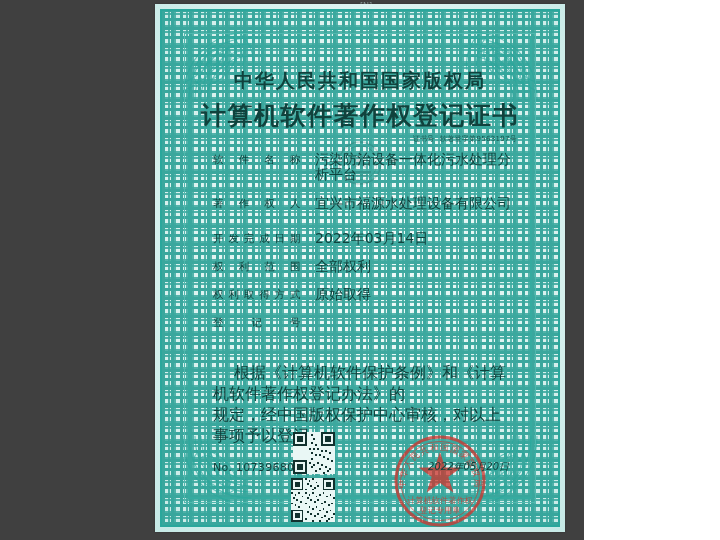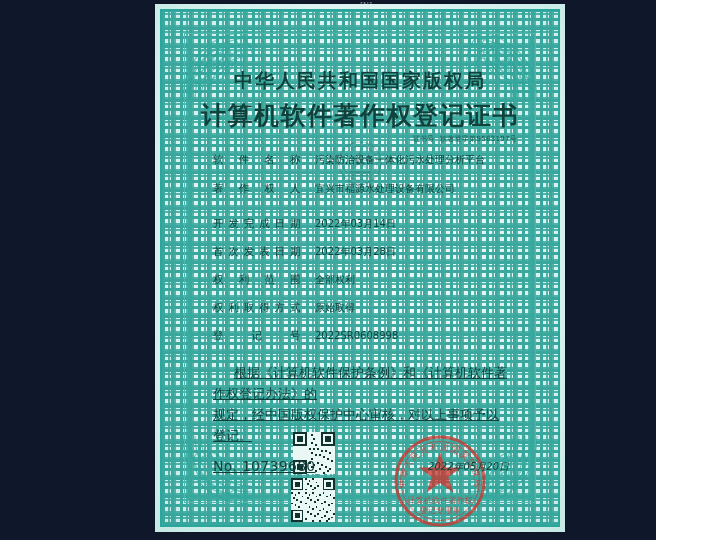--- a/index.html
+++ b/index.html
@@ -8,23 +8,23 @@
     background: #ffffff;
   }
   body {
     width: 720px;
     height: 540px;
     font-family: "DejaVu Sans", "Liberation Sans", sans-serif;
     overflow: hidden;
   }
   #page {
     position: relative;
-    width: 656px;
+    width: 584px;
     height: 540px;
-    background: #0f172a;
+    background: #404040;
   }
   
   .cert {
     position: absolute;
     left: 155px;
     top: 4px;
     width: 410px;
     height: 528px;
     background:
       radial-gradient(ellipse at 50% 45%, #f3fbfa 0%, #e4f6f4 45%, #d3efec 75%, #c6e9e6 100%);
@@ -170,34 +170,33 @@
     text-align: justify;
     text-align-last: justify;
     color: #10423d;
     font-size: 10.5px;
     letter-spacing: 0.5px;
   }
   .field-value {
     flex: 1;
     color: #10423d;
     padding-left: 14px;
-    font-size: 10px;
+    font-size: 14px;
   }
   .field-value .line2 { display: block; }
 
   .statement {
     position: absolute;
     top: 318px;
     left: 18px;
     right: 16px;
-    font-size: 13px;
+    font-size: 16px;
     line-height: 21px;
     color: #10423d;
     text-indent: 21px;
-    text-decoration: underline;
   }
   .statement .l2 { text-indent: 0; display: block; }
 
   
   .qr {
     position: absolute;
     image-rendering: pixelated;
   }
   .qr-top { left: 98px; top: 388px; width: 42px; height: 42px; }
   .qr-bottom { left: 96px; top: 434px; width: 44px; height: 44px; }
@@ -209,24 +208,23 @@
     top: 388px;
     width: 98px;
     height: 98px;
     opacity: 0.88;
   }
 
   .footer-no {
     position: absolute;
     left: 18px;
     bottom: 18px;
-    font-size: 14px;
+    font-size: 11px;
     color: #123f3a;
     letter-spacing: 0.3px;
-    text-decoration: underline;
   }
   .footer-date {
     position: absolute;
     right: 16px;
     bottom: 18px;
     font-size: 10px;
     color: #10423d;
     font-style: italic;
   }
   .corner-mark {
@@ -351,38 +349,33 @@
         <div class="field" style="margin-top:14px;align-items:center;">
           <div class="field-label">著作权人</div>
           <div class="field-value">宜兴市福源水处理设备有限公司</div>
         </div>
 
         <div class="field" style="margin-top:20px;">
           <div class="field-label">开发完成日期</div>
           <div class="field-value">2022年03月14日</div>
         </div>
 
-        <div class="field">
-          <div class="field-label">首次发表日期</div>
-          <div class="field-value">2022年03月28日</div>
-        </div>
 
         <div class="field">
           <div class="field-label">权利范围</div>
           <div class="field-value">全部权利</div>
         </div>
 
         <div class="field">
           <div class="field-label">权利取得方式</div>
           <div class="field-value">原始取得</div>
         </div>
 
         <div class="field">
           <div class="field-label">登记号</div>
-          <div class="field-value">2022SR0608998</div>
         </div>
 
       </div>
 
       <div class="statement">
         <span>根据《计算机软件保护条例》和《计算机软件著作权登记办法》的</span>
         <span class="l2">规定，经中国版权保护中心审核，对以上事项予以登记。</span>
       </div>
 
       <div class="qr qr-top">

